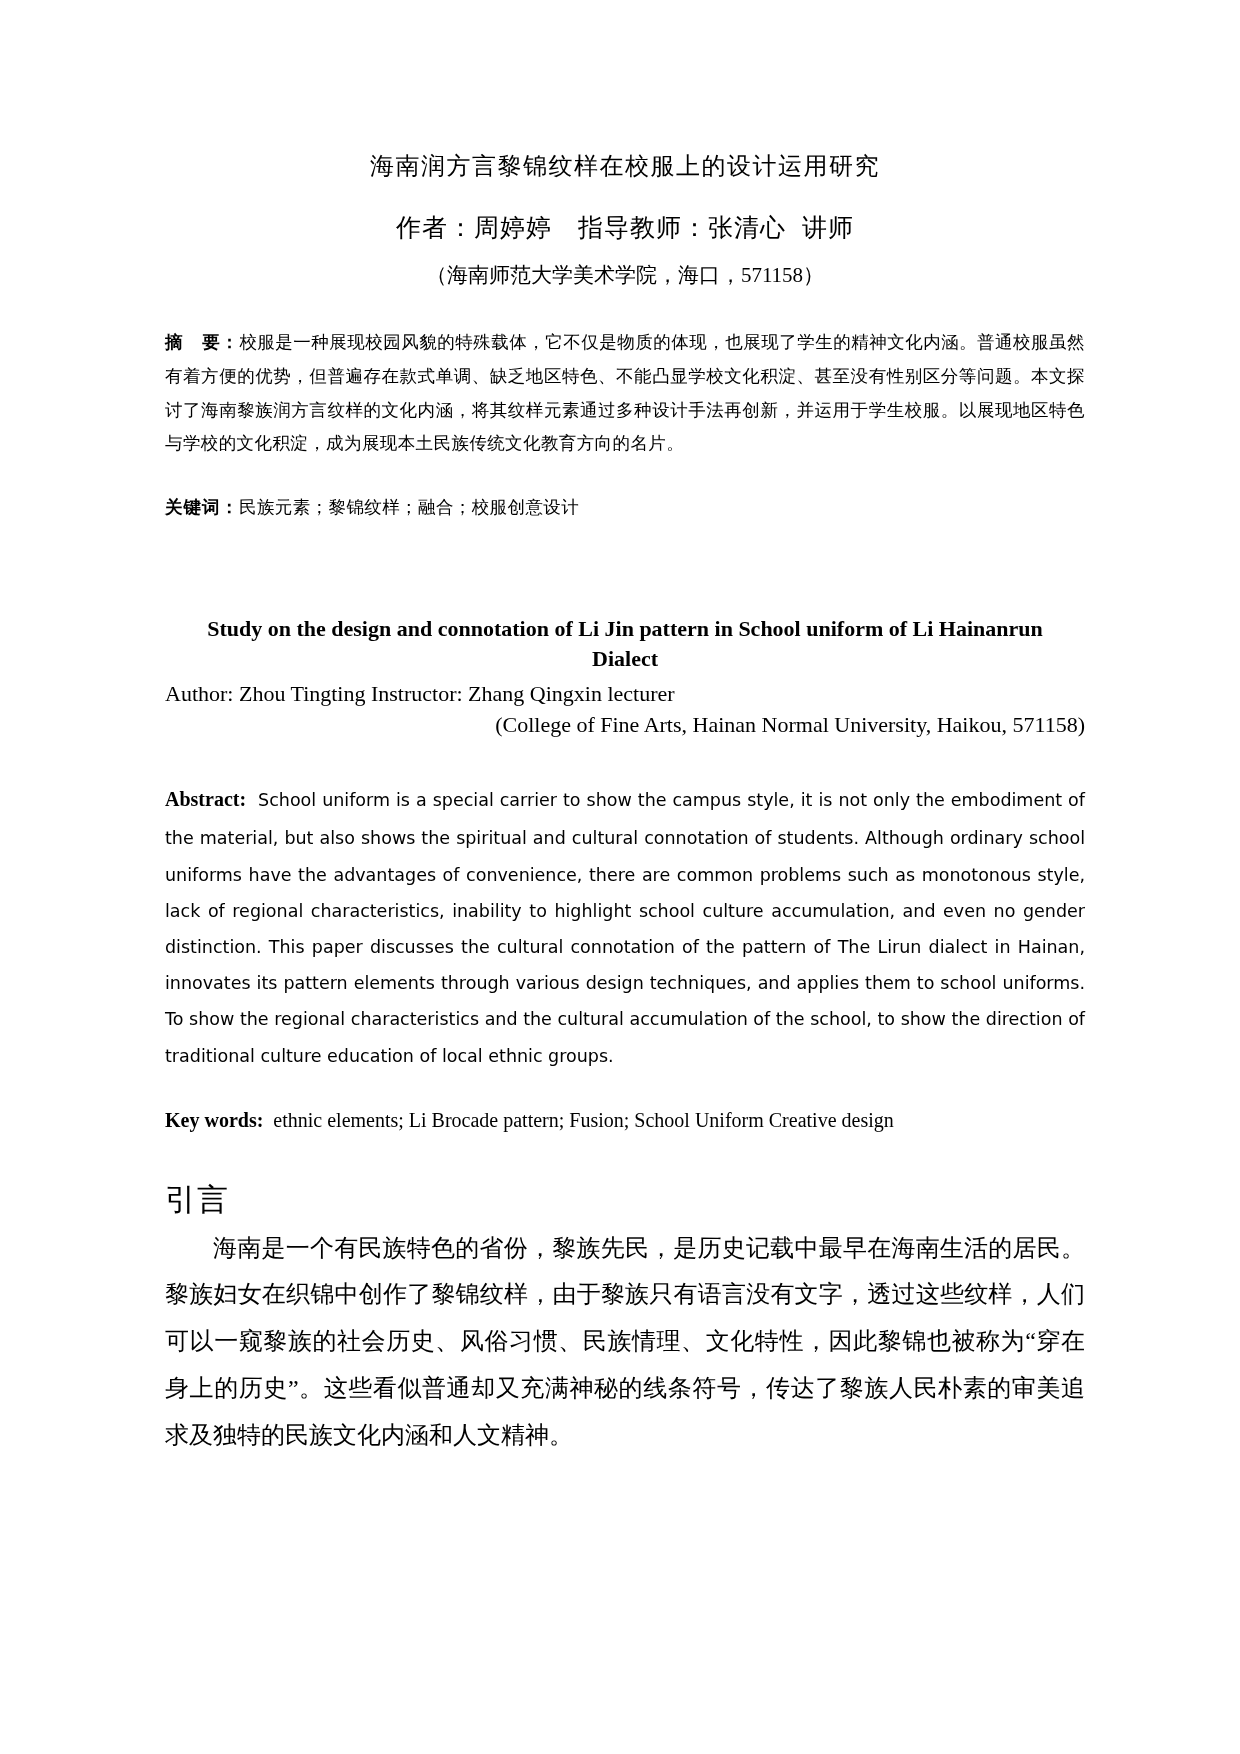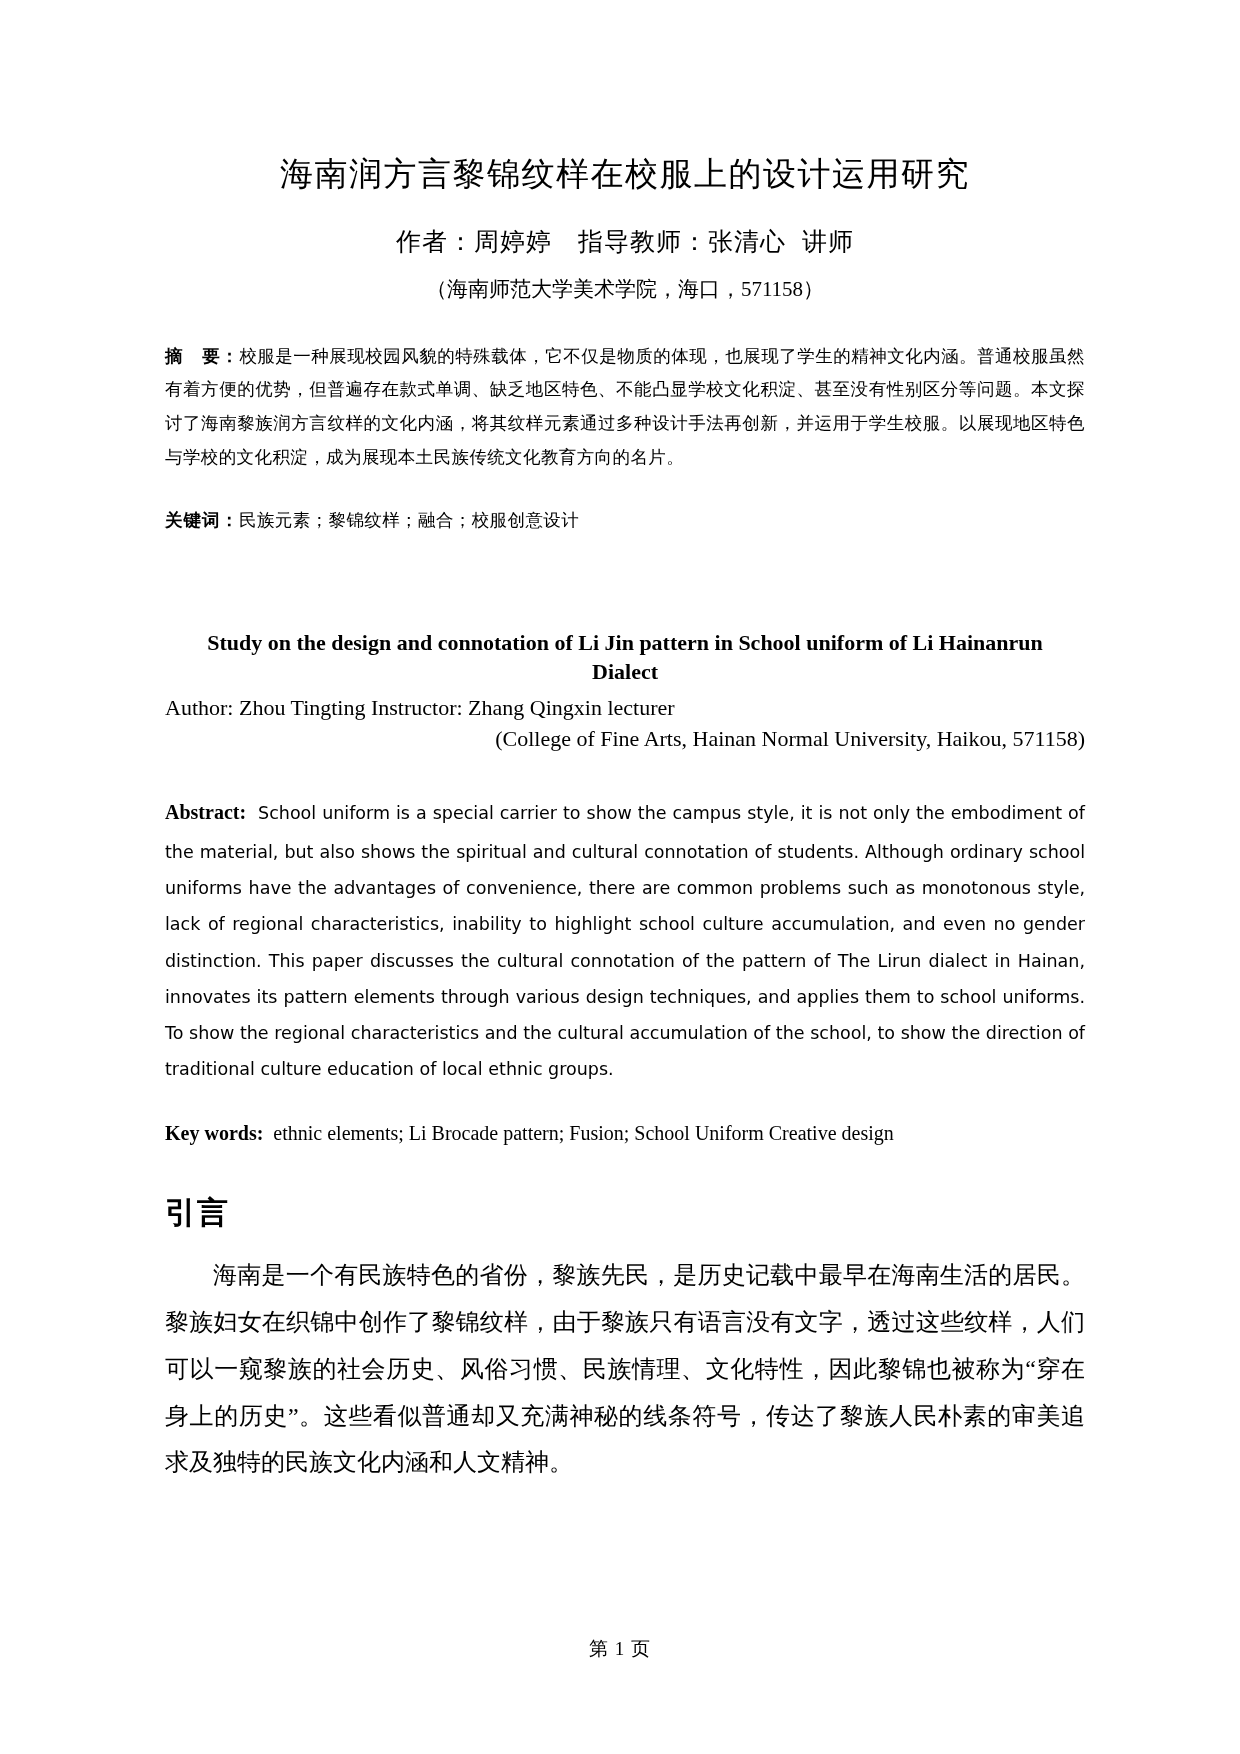--- a/index.html
+++ b/index.html
@@ -17,22 +17,22 @@
   .page {
     position: relative;
     width: 1240px;
     height: 1754px;
     box-sizing: border-box;
     padding: 150px 155px 60px 165px;
   }
 
   
   .cn-title {
-    font-family: Liberation Serif, serif;
-    font-size: 33px;
+    font-family: Liberation Mono, monospace;
+    font-size: 24px;
     letter-spacing: 1.5px;
     text-align: center;
     line-height: 1.5;
     margin: 0 0 26px 0;
     font-weight: 400;
   }
   .cn-authors {
     font-family: Liberation Mono, monospace;
     font-size: 25px;
     letter-spacing: 1px;
@@ -114,24 +114,24 @@
   .en-keywords {
     font-family: "Liberation Serif", "DejaVu Serif", serif;
     font-size: 20px;
     line-height: 1.8;
     margin: 0 0 42px 0;
   }
 
   
   .section-heading {
     font-family: "DejaVu Sans", "Liberation Sans", sans-serif;
-    font-weight: bold;
+    font-weight: normal;
     font-size: 31px;
     line-height: 1.25;
-    margin: 0 0 20px 0;
+    margin: 0 0 6px 0;
     letter-spacing: 1px;
   }
 
   
   .cn-body {
     font-family: "Liberation Serif", "DejaVu Serif", serif;
     font-size: 24px;
     line-height: 1.95;
     text-align: justify;
     text-justify: inter-ideograph;
@@ -183,15 +183,14 @@
   </p>
 
   <p class="en-keywords">
     <span class="lbl">Key words:</span>&nbsp;&nbsp;<span>ethnic elements; Li Brocade pattern; Fusion; School Uniform Creative design</span>
   </p>
 
   <h3 class="section-heading">引言</h3>
 
   <p class="cn-body">海南是一个有民族特色的省份，黎族先民，是历史记载中最早在海南生活的居民。黎族妇女在织锦中创作了黎锦纹样，由于黎族只有语言没有文字，透过这些纹样，人们可以一窥黎族的社会历史、风俗习惯、民族情理、文化特性，因此黎锦也被称为“穿在身上的历史”。这些看似普通却又充满神秘的线条符号，传达了黎族人民朴素的审美追求及独特的民族文化内涵和人文精神。</p>
 
-  <div class="footer">第 1 页</div>
 
 </div>
 
 </body></html>

